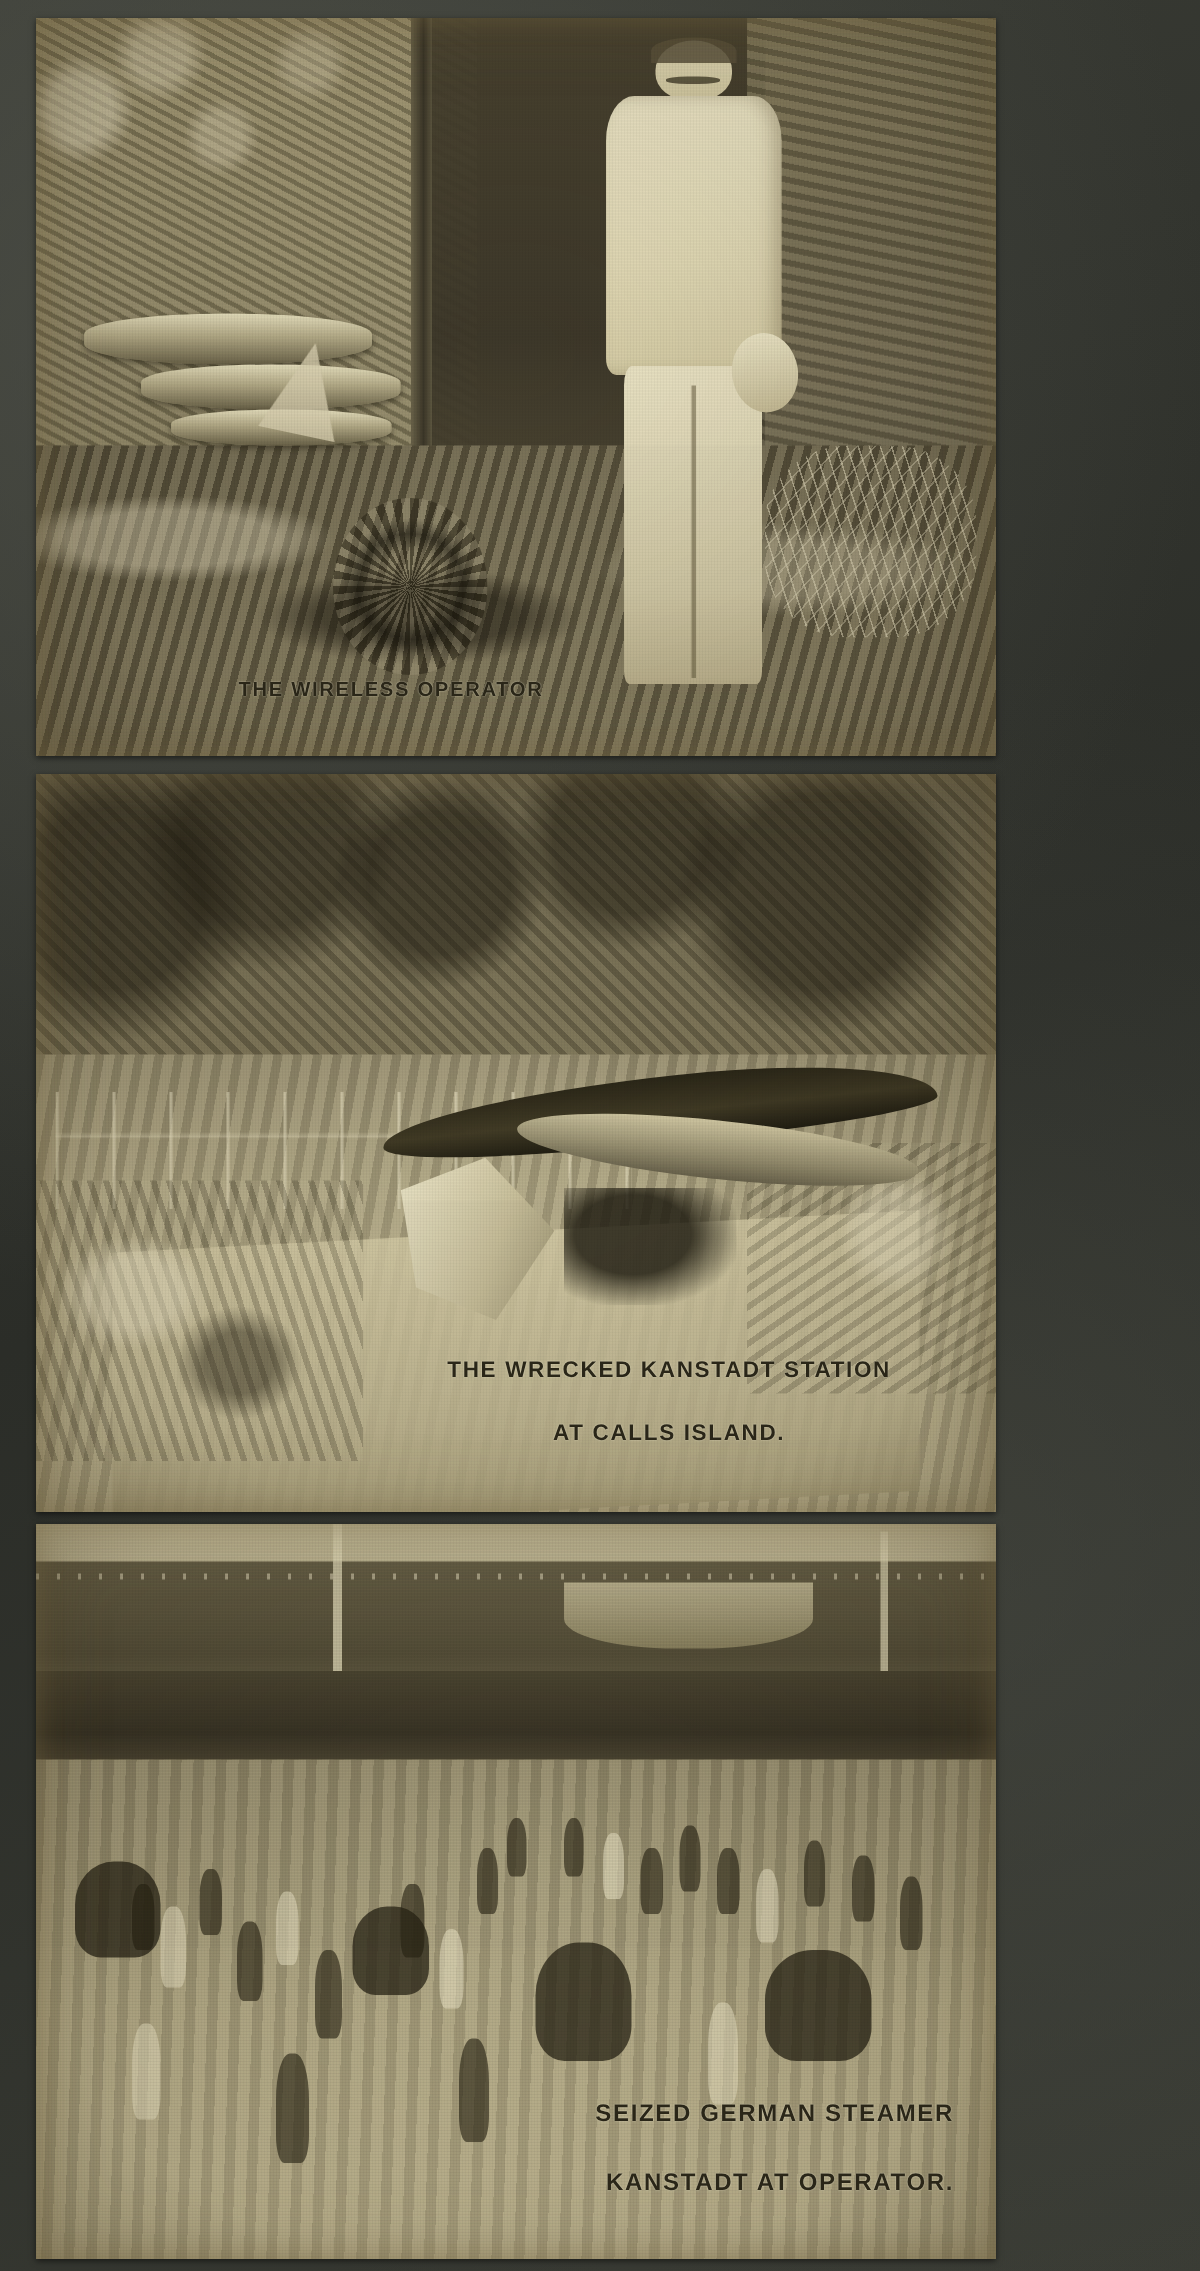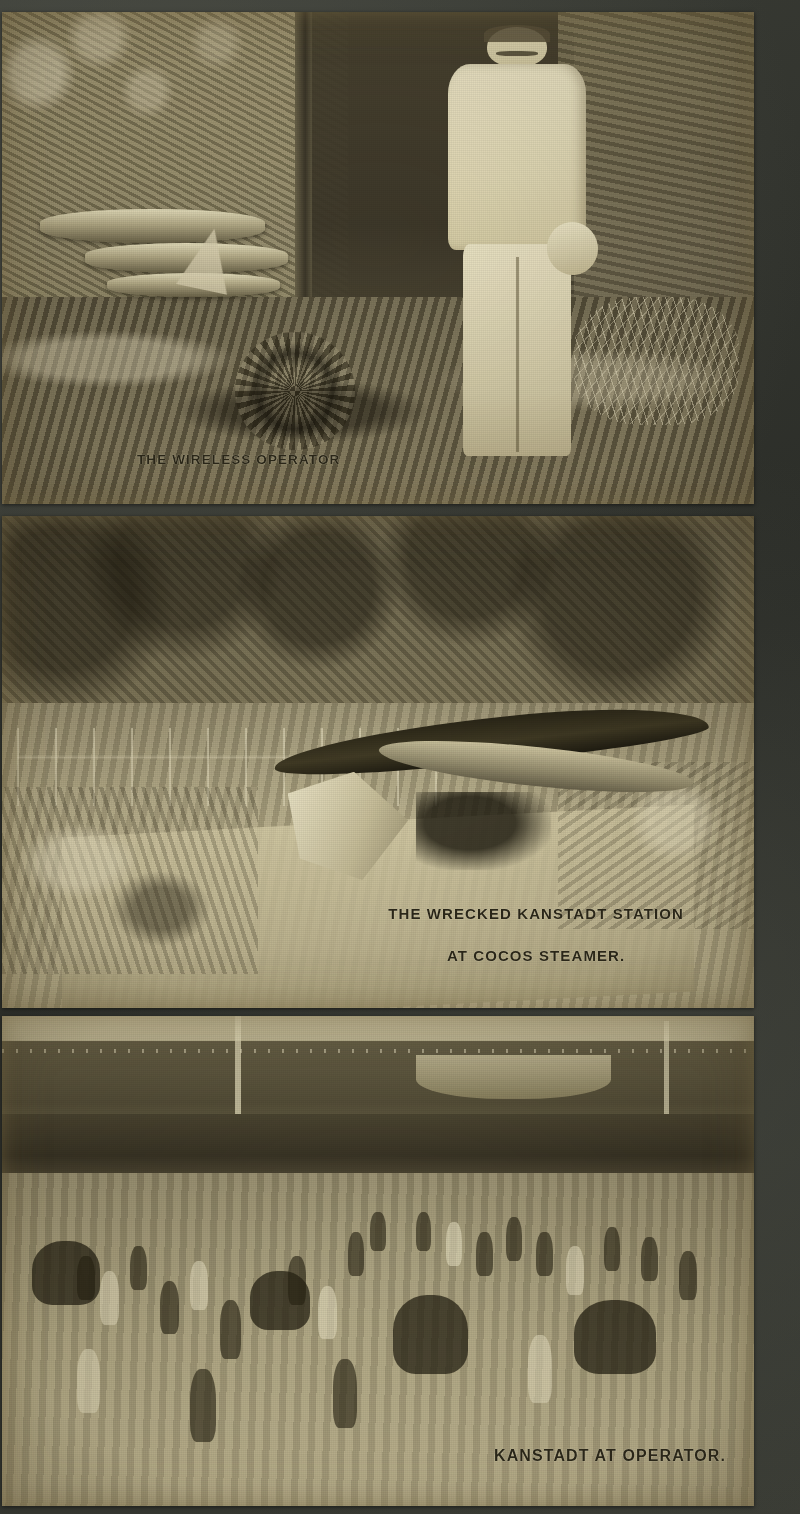--- a/index.html
+++ b/index.html
@@ -18,22 +18,22 @@
     width: 800px;
     height: 1514px;
     background: #33352f;
     background-image:
       radial-gradient(circle at 20% 15%, rgba(90,92,84,0.55) 0%, rgba(40,42,38,0) 45%),
       radial-gradient(circle at 80% 70%, rgba(78,80,72,0.45) 0%, rgba(40,42,38,0) 50%),
       linear-gradient(160deg, #3a3c35 0%, #2b2d28 50%, #383a33 100%);
   }
   .card {
     position: absolute;
-    left: 2px;
-    width: 752px;
+    left: 24px;
+    width: 640px;
     overflow: hidden;
     background: #d8cfab;
     box-shadow: 0 1px 4px rgba(0,0,0,0.55);
   }
   #card-1 { top: 12px;   height: 492px; }
   #card-2 { top: 516px;  height: 492px; }
   #card-3 { top: 1016px; height: 490px; }
 
   .photo {
     position: absolute;
@@ -451,21 +451,21 @@
       <div class="c2-sheet-metal"></div>
       <div class="c2-wreck-dark"></div>
 
       <div class="sepia-wash"></div>
       <div class="grain"></div>
       <div class="edge-wear"></div>
     </div>
 
     <div class="caption" id="caption-2">
       <span class="cap-line">THE WRECKED KANSTADT STATION</span>
-      <span class="cap-line">AT COCOS STEAMER.</span>
+      <span class="cap-line">AT CALLS ISLAND.</span>
     </div>
   </div>
 
   <div class="card" id="card-3">
     <div class="photo">
       <div class="c3-sky"></div>
       <div class="c3-ship">
         <div class="c3-rail"></div>
       </div>
       <div class="c3-mast-a"></div>
@@ -504,17 +504,18 @@
         <div class="fig" style="left:25%; top:72%; width:3.4%; height:15%;"></div>
         <div class="fig light" style="left:10%; top:68%; width:3.0%; height:13%;"></div>
       </div>
 
       <div class="sepia-wash"></div>
       <div class="grain"></div>
       <div class="edge-wear"></div>
     </div>
 
     <div class="caption" id="caption-3">
+      <span class="cap-line">SEIZED GERMAN STEAMER</span>
       <span class="cap-line">KANSTADT AT OPERATOR.</span>
     </div>
   </div>
 
 </div>
 
 </body></html>

